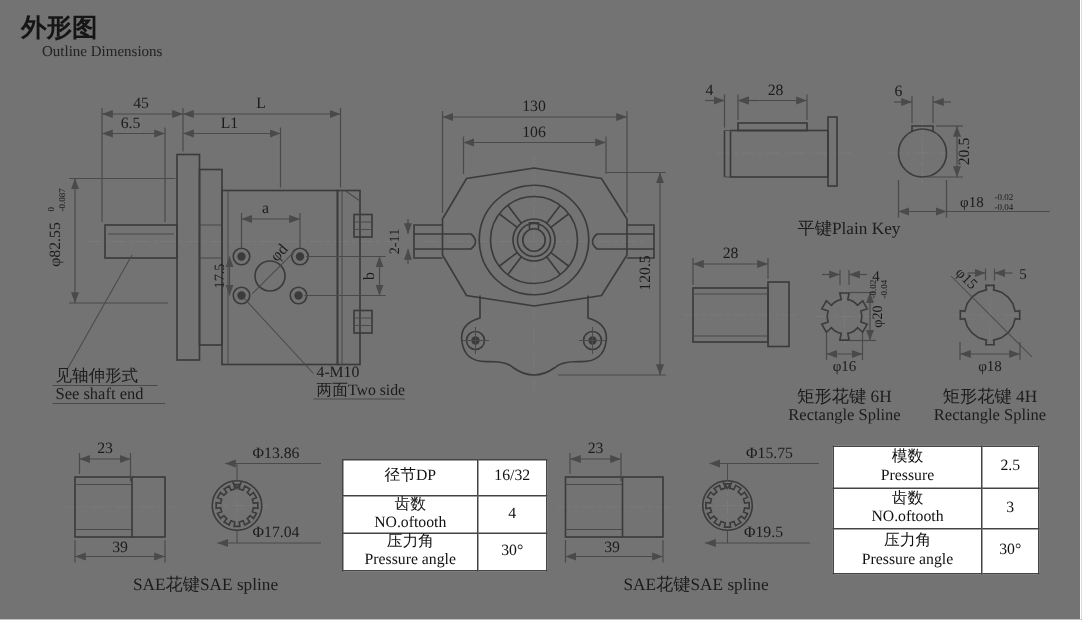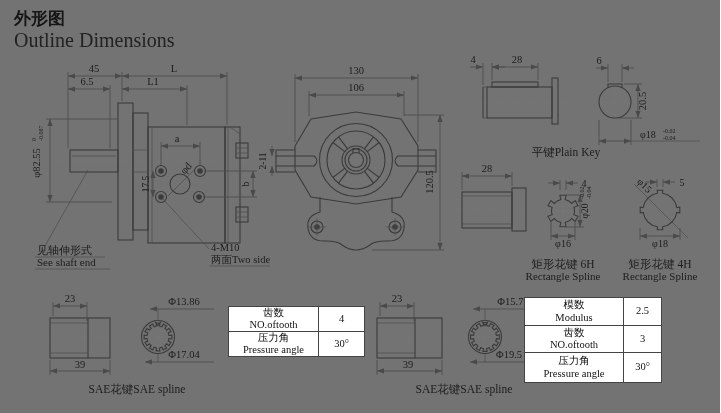--- a/index.html
+++ b/index.html
@@ -1,19 +1,19 @@
 <!DOCTYPE html>
 <html><head>
 <meta charset="utf-8">
 <style>
   html,body{margin:0;padding:0;background:#fff}
   .page{position:relative;width:720px;height:413px;background:#737373;overflow:hidden;
         font-family:Liberation Serif, serif}
   .title-zh{position:absolute;left:14px;top:7px;font-weight:bold;font-size:17px;color:#151515}
-  .title-en{position:absolute;left:14px;top:29px;font-size:20px;color:#222}
+  .title-en{position:absolute;left:28px;top:29px;font-size:10px;color:#222}
   svg{position:absolute;left:0;top:0}
   .ln{fill:none;stroke:#3b3b3b;stroke-width:1.1}
   .tn{fill:none;stroke:#4a4a4a;stroke-width:.7}
   .cl{fill:none;stroke:#7a7a7a;stroke-width:.6;stroke-dasharray:9 2.5 2.5 2.5}
   .dim{fill:none;stroke:#4a4a4a;stroke-width:.8}
   text{fill:#1c1c1c}
   .dt{font-size:10.5px;text-anchor:middle}
   .dts{font-size:6px;text-anchor:start}
   .zh{font-size:11.5px;text-anchor:middle}
   .en{font-size:11px;text-anchor:middle}
@@ -334,47 +334,54 @@
       <text class="zh" x="464" y="393">SAE花键SAE spline</text>
     </g>
   </svg>
 
   <table class="tbl" style="left:228px;top:306px;width:137px">
     <colgroup>
         <col style="width:90px">
         <col>
       </colgroup>
     <tbody>
+        <tr style="height:24px">
+      <td>
+            <span>径节DP</span>
+            <span></span>
+          </td>
+      <td>16/32</td>
+    </tr>
     <tr style="height:25px">
       <td>
             <span>齿数</span>
             <span>NO.oftooth</span>
           </td>
       <td>4</td>
     </tr>
     <tr style="height:25px">
       <td>
             <span>压力角</span>
             <span>Pressure angle</span>
           </td>
       <td>30°</td>
     </tr>
   </tbody>
     </table>
 
-  <table class="tbl" style="left:524px;top:297px;width:138px">
+  <table class="tbl" style="left:555px;top:297px;width:138px">
     <colgroup>
         <col style="width:99px">
         <col>
       </colgroup>
     <tbody>
         <tr style="height:28px">
       <td>
             <span>模数</span>
-            <span>Modulus</span>
+            <span>Pressure</span>
           </td>
       <td>2.5</td>
     </tr>
     <tr style="height:27px">
       <td>
             <span>齿数</span>
             <span>NO.oftooth</span>
           </td>
       <td>3</td>
     </tr>

